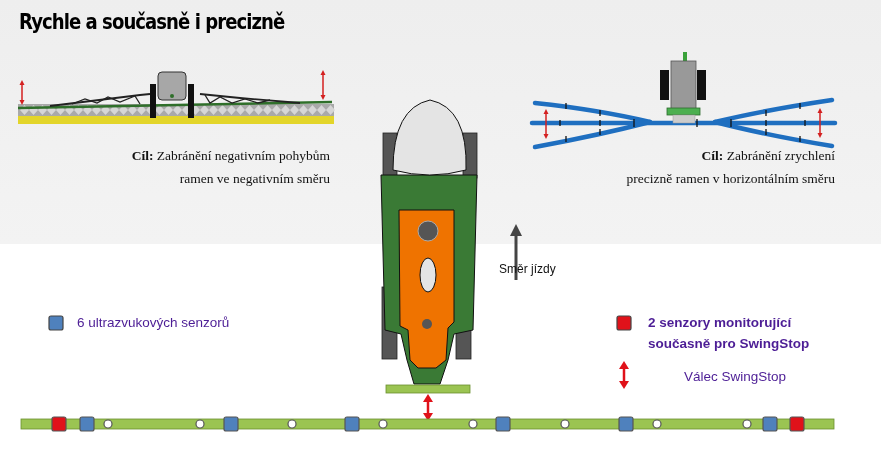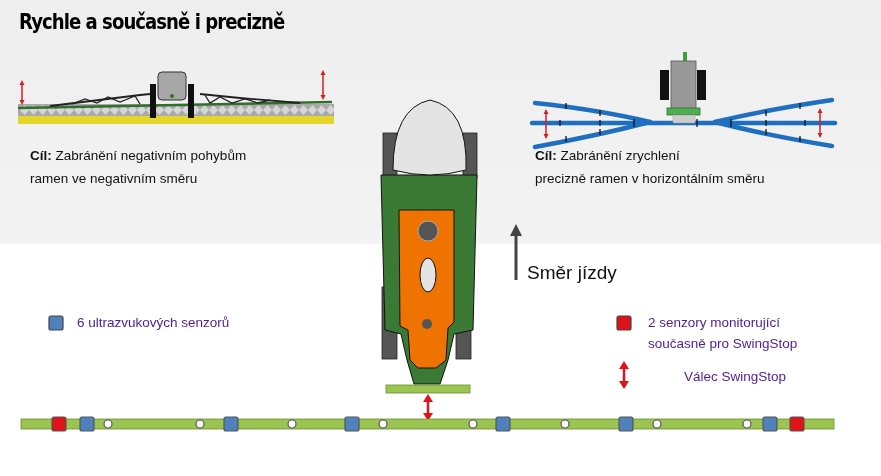--- a/index.html
+++ b/index.html
@@ -14,29 +14,29 @@
       background: linear-gradient(#eeeeee, #f3f3f3);
     }
     .title {
       position: absolute; left: 19px; top: 10px;
       font-family: "DejaVu Sans", sans-serif;
       font-weight: bold; font-size: 21px; letter-spacing: -1.1px;
       transform: scaleX(0.86); transform-origin: left top;
       color: #000;
     }
     .caption {
-      position: absolute; text-align: left;
-      font-size: 13.5px; line-height: 23px; color: #111;
+      position: absolute; text-align: right;
+      font-size: 13.5px; line-height: 23px; color: #111; font-family: Liberation Serif, serif;
     }
     .caption b { font-weight: bold; }
     .caption-left { left: 30px; top: 144px; width: 300px; }
     .caption-right { left: 535px; top: 144px; width: 300px; }
     svg { position: absolute; left: 0; top: 0; }
     .legend-text { position: absolute; font-size: 13.5px; line-height: 21px; color: #4c1d95; }
-    .dir-label { position: absolute; left: 527px; top: 262px; font-size: 19px; }
+    .dir-label { position: absolute; left: 499px; top: 262px; font-size: 12px; }
   </style>
 </head>
 <body>
 
 <div class="top-bg"></div>
 
 <div class="title">Rychle a současně i precizně</div>
 
 <svg width="881" height="476">
   <g>
@@ -217,19 +217,19 @@
 <div class="caption caption-right">
   <div><b>Cíl:</b> <span>Zabránění zrychlení</span></div>
   <div>precizně ramen v horizontálním směru</div>
 </div>
 
 <div class="dir-label">Směr jízdy</div>
 
 <div class="legend-text" style="left:77px; top:312px;">
   <div>6 ultrazvukových senzorů</div>
 </div>
-<div class="legend-text" style="left:648px; top:312px;">
+<div class="legend-text" style="left:648px; top:312px;font-weight:bold;">
   <div>2 senzory monitorující</div>
   <div>současně pro SwingStop</div>
 </div>
 <div class="legend-text" style="left:648px; top:366px;margin-left:36px;">
   <div>Válec SwingStop</div>
 </div>
 
 </body></html>

